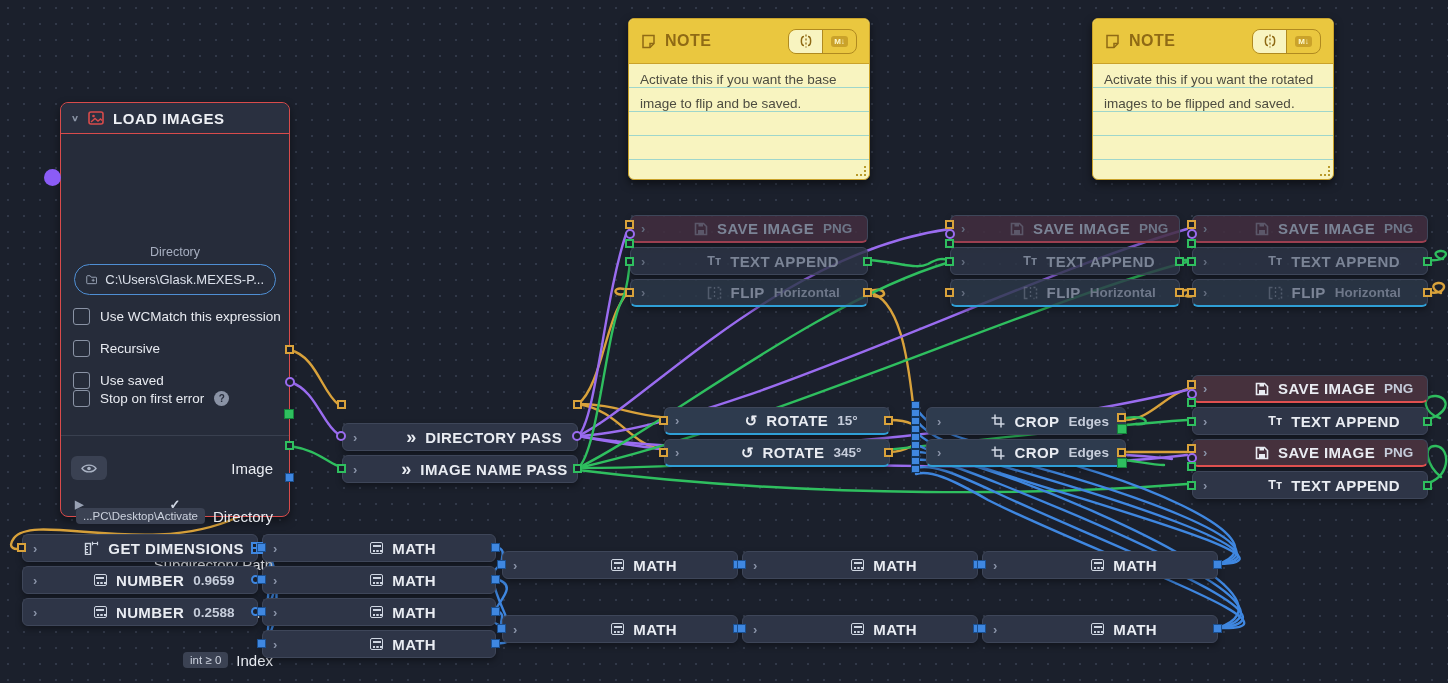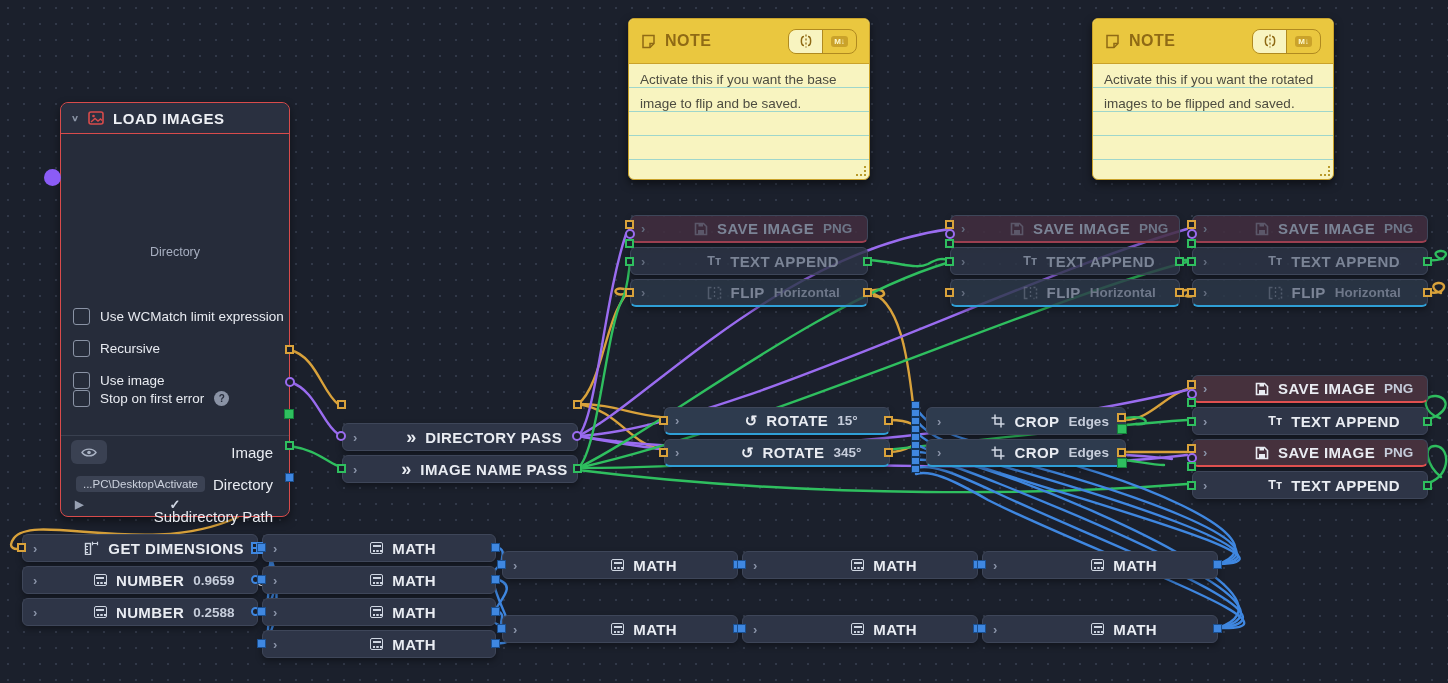--- a/index.html
+++ b/index.html
@@ -70,21 +70,21 @@
     border-bottom:1px solid #d84b4b;border-radius:8px 8px 0 0;}
   .load-h .title{font-weight:700;color:#eef0f5;font-size:15px;letter-spacing:.5px;}
   .dirlabel{position:absolute;top:142px;left:0;right:0;text-align:center;color:#a7afc0;font-size:12.5px;}
   .dirinput{position:absolute;top:161px;left:13px;right:13px;height:31px;border:1.5px solid #4f8fd4;
     border-radius:16px;display:flex;align-items:center;gap:8px;padding:0 11px;box-sizing:border-box;
     color:#dbe0ea;font-size:13px;white-space:nowrap;overflow:hidden;}
   .cbrow{position:absolute;left:12px;display:flex;align-items:center;gap:10px;color:#e8ebf1;font-size:13.5px;}
   .cbox{width:17px;height:17px;border:1.5px solid #8a93a5;border-radius:3px;box-sizing:border-box;background:transparent;}
   .outsec{position:absolute;left:0;right:0;top:332px;border-top:1px solid #39404f;}
   .outrow{position:relative;height:32px;display:flex;align-items:center;justify-content:flex-end;
-    gap:8px;padding-right:16px;color:#e8ebf1;font-size:15px;}
+    gap:8px;padding-right:16px;color:#e8ebf1;font-size:15px;margin-top:16px;}
   .eyebtn{position:absolute;left:10px;top:4px;width:36px;height:24px;background:#3a4152;border-radius:6px;
     display:flex;align-items:center;justify-content:center;}
   .badge{background:#3b4253;border-radius:4px;padding:2px 7px;font-size:11.5px;color:#ccd2de;white-space:nowrap;}
   .load-f{position:absolute;bottom:0;left:0;right:0;height:23px;display:flex;align-items:center;color:#98a1b3;}
   .load-f .ic-play{margin-left:14px;}
   .load-f .ic-check{position:absolute;left:50%;transform:translateX(-50%);color:#cfd6e2;}
 
   
   .note{position:absolute;width:242px;height:162px;border:1px solid #caa22a;border-radius:6px;
     background:#f8f4c0;z-index:10;box-shadow:0 4px 9px rgba(0,0,0,.5);box-sizing:border-box;}
@@ -176,31 +176,38 @@
     <div class="load-h">
       <span class="ic ic-chevd chev" style="color:#8a93a5"></span>
       <svg class="svgic" width="16" height="14" viewBox="0 0 16 14">
         <rect x="1" y="1" width="14" height="12" rx="2" fill="none" stroke="#d84b4b" stroke-width="1.6"></rect>
         <circle cx="5.5" cy="5" r="1.3" fill="#d84b4b"></circle>
         <path d="M3,11 L7,7.5 L10,10 L12.5,8 L14,9.5" fill="none" stroke="#d84b4b" stroke-width="1.4"></path>
       </svg>
       <span class="title">LOAD IMAGES</span>
     </div>
     <div class="dirlabel">Directory</div>
+    <div class="dirinput">
+      <svg width="15" height="13" viewBox="0 0 15 13">
+        <path d="M1,3 L1,11 a1,1 0 0 0 1,1 L13,12 a1,1 0 0 0 1,-1 L14,4.5 a1,1 0 0 0 -1,-1 L7,3.5 L5.5,1.5 L2,1.5 a1,1 0 0 0 -1,1 Z" fill="none" stroke="#9aa3b5" stroke-width="1.3"></path>
+        <path d="M7.5,7.5 h4 M9.5,5.5 v4" stroke="#9aa3b5" stroke-width="1.2"></path>
+      </svg>
+      <span>C:\Users\Glask.MEXES-P...</span>
+    </div>
     <div class="cbrow" style="top:205px">
       <span class="cbox"></span>
-      <span>Use WCMatch limit expression</span>
+      <span>Use WCMatch this expression</span>
     </div>
     <div class="cbrow" style="top:237px">
       <span class="cbox"></span>
       <span>Recursive</span>
     </div>
     <div class="cbrow" style="top:269px">
       <span class="cbox"></span>
-      <span>Use image</span>
+      <span>Use saved</span>
     </div>
     <div class="cbrow" style="top:287px">
       <span class="cbox"></span>
       <span>Stop on first error</span>
       <span class="ic ic-q"></span>
     </div>
     <div class="outsec">
       <div class="outrow">
         <span class="eyebtn">
           <svg width="16" height="11" viewBox="0 0 16 11">

